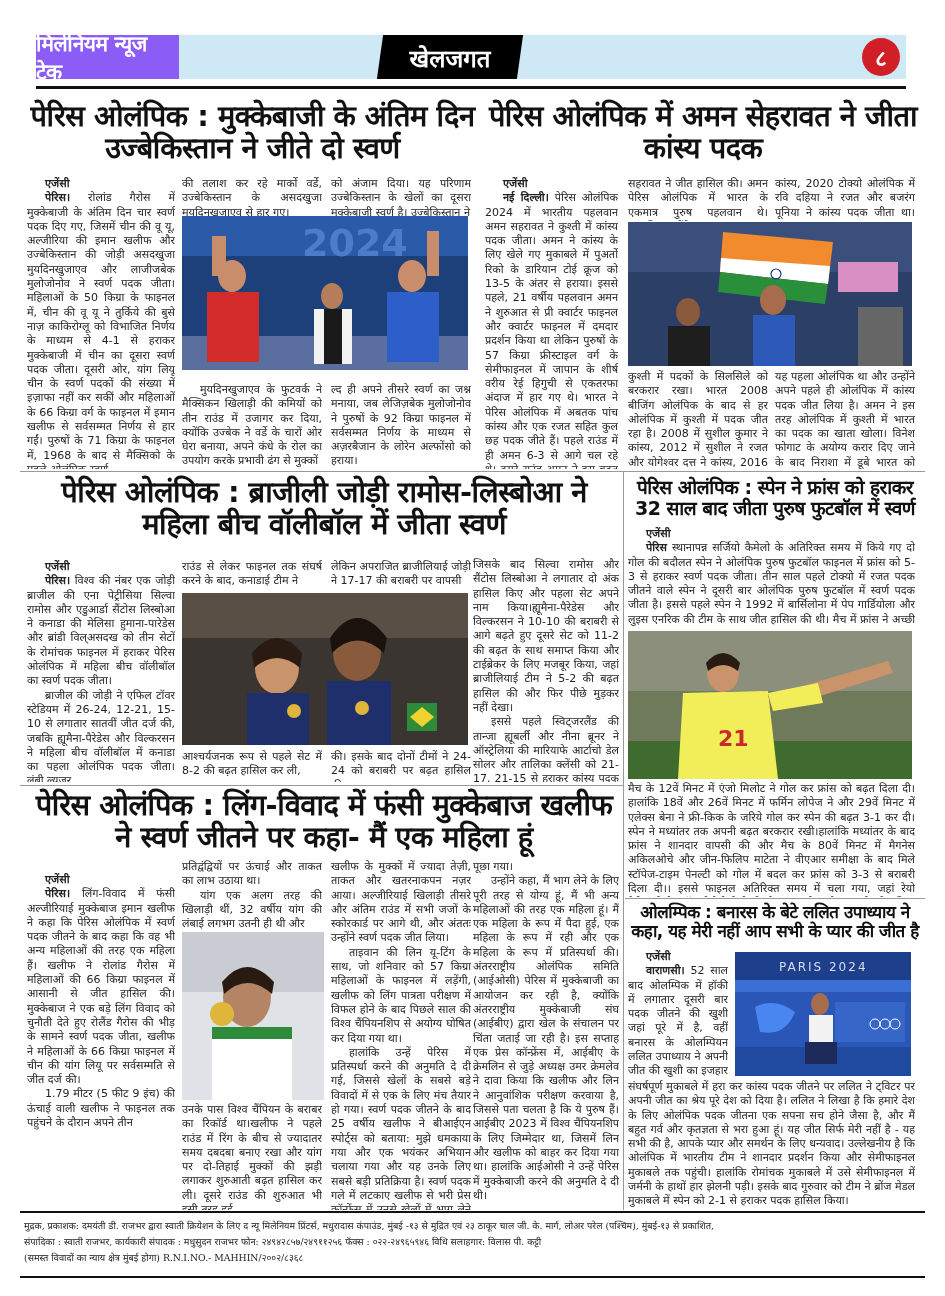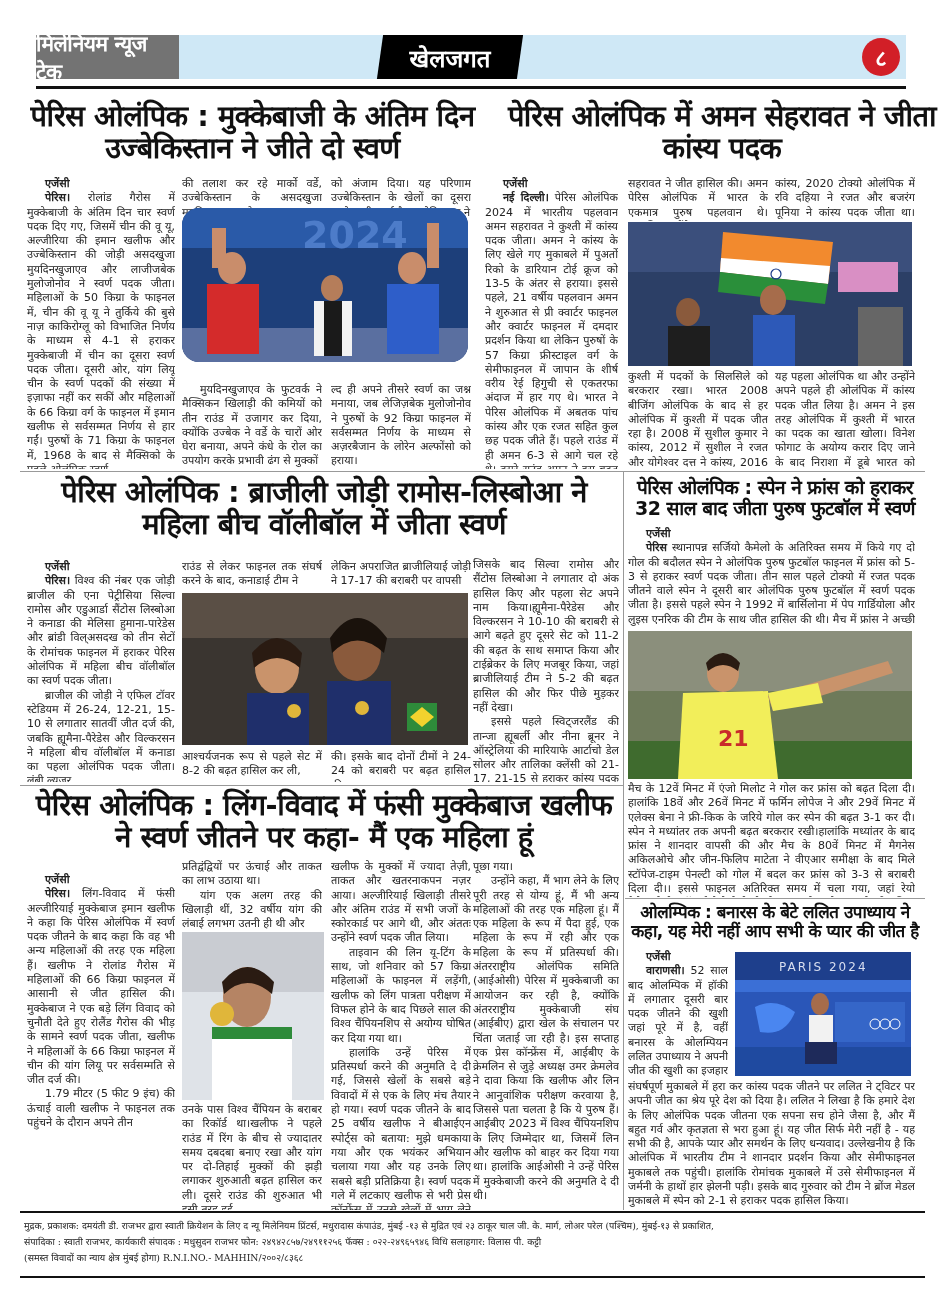--- a/index.html
+++ b/index.html
@@ -1,20 +1,20 @@
 <!DOCTYPE html>
 <html><head>
 <meta charset="utf-8">
 <style>
   * { box-sizing: border-box; margin: 0; padding: 0; }
   html, body { width: 945px; height: 1296px; background: #ffffff; overflow: hidden; }
   body { font-family: "DejaVu Sans", sans-serif; color: #1a1a1a; position: relative; }
 
   .masthead { position: absolute; left: 36px; top: 35px; width: 870px; height: 44px; background: #cfe8f6; }
-  .brand { position: absolute; left: 0; top: 0; width: 143px; height: 44px; background: #737373; color: #fff;
+  .brand { position: absolute; left: 0; top: 0; width: 143px; height: 44px; background: #8b5cf6; color: #fff;
     font-weight: bold; font-size: 21px; display: flex; align-items: center; justify-content: center; letter-spacing: -0.5px; }
   .section-tag { position: absolute; left: 344px; top: 0; width: 140px; height: 44px; border-radius: 7px; }
   .section-tag .shape { position: absolute; inset: 0; background: #000; transform: skewX(-8deg); }
   .section-tag span { position: absolute; inset: 0; color: #fff; font-weight: bold; font-size: 24px;
     display: flex; align-items: center; justify-content: center; }
   .dateline { position: absolute; left: 605px; top: 0; height: 44px; display: flex; align-items: center;
     font-size: 15px; color: #111; }
   .page-num { position: absolute; right: 6px; top: 3px; width: 38px; height: 38px; border-radius: 50%;
     background: #d21f27; color: #fff; font-size: 22px; font-weight: bold; display: flex; align-items: center; justify-content: center; }
   .rule-top { position: absolute; left: 36px; top: 86px; width: 870px; height: 3px; background: #111; }
@@ -55,21 +55,21 @@
 <div class="col" style="left:27px; top:177px; width:148px; height:292px;">
   <span class="agency">एजेंसी</span>
   <p><span class="city">पेरिस।</span> <span>रोलांड गैरोस में मुक्केबाजी के अंतिम दिन चार स्वर्ण पदक दिए गए, जिसमें चीन की वू यू, अल्जीरिया की इमान खलीफ और उज्बेकिस्तान की जोड़ी असदखुजा मुयदिनखुजाएव और लाजीजबेक मुलोजोनोव ने स्वर्ण पदक जीता। महिलाओं के 50 किग्रा के फाइनल में, चीन की वू यू ने तुर्किये की बुसे नाज़ काकिरोग्लू को विभाजित निर्णय के माध्यम से 4-1 से हराकर मुक्केबाजी में चीन का दूसरा स्वर्ण पदक जीता। दूसरी ओर, यांग लियू चीन के स्वर्ण पदकों की संख्या में इज़ाफा नहीं कर सकीं और महिलाओं के 66 किग्रा वर्ग के फाइनल में इमान खलीफ से सर्वसम्मत निर्णय से हार गईं। पुरुषों के 71 किग्रा के फाइनल में, 1968 के बाद से मैक्सिको के पहले ओलंपिक स्वर्ण</span></p>
 </div>
 <div class="col" style="left:182px; top:177px; width:140px; height:44px;">
   <span>की तलाश कर रहे मार्को वर्डे, उज्बेकिस्तान के असदखुजा मुयदिनखुजाएव से हार गए।</span>
 </div>
 <div class="col" style="left:331px; top:177px; width:140px; height:44px;">
   <span>को अंजाम दिया। यह परिणाम उज्बेकिस्तान के खेलों का दूसरा मुक्केबाजी स्वर्ण है। उज्बेकिस्तान ने</span>
 </div>
-<div class="photo" style="left:182px; top:208px; width:286px; height:154px;border-radius:17px;">
+<div class="photo" style="left:182px; top:216px; width:286px; height:154px;">
   <svg viewBox="0 0 286 154" preserveAspectRatio="none">
     <rect width="286" height="154" fill="#1d3f7a"></rect>
     <rect x="0" y="0" width="286" height="40" fill="#2a5aa8"></rect>
     <text x="120" y="40" font-size="38" fill="#4d7cc9" font-family="DejaVu Sans, sans-serif" font-weight="bold">2024</text>
     <rect x="0" y="120" width="286" height="34" fill="#5a6fa0"></rect>
     <ellipse cx="50" cy="60" rx="14" ry="16" fill="#c98d6b"></ellipse>
     <rect x="25" y="76" width="52" height="70" fill="#d42b2b"></rect>
     <rect x="30" y="20" width="14" height="40" fill="#c98d6b"></rect>
     <ellipse cx="150" cy="80" rx="11" ry="13" fill="#b57d5a"></ellipse>
     <rect x="132" y="93" width="38" height="55" fill="#f2f2f2"></rect>
@@ -79,21 +79,21 @@
     <rect x="245" y="15" width="12" height="45" fill="#c98d6b"></rect>
   </svg>
 </div>
 <div class="col" style="left:182px; top:383px; width:140px; height:86px;">
   <p><span>मुयदिनखुजाएव के फुटवर्क ने मैक्सिकन खिलाड़ी की कमियों को तीन राउंड में उजागर कर दिया, क्योंकि उज्बेक ने वर्डे के चारों ओर घेरा बनाया, अपने कंधे के रोल का उपयोग करके प्रभावी ढंग से मुक्कों</span></p>
 </div>
 <div class="col" style="left:331px; top:383px; width:140px; height:86px;">
   <span>ल्द ही अपने तीसरे स्वर्ण का जश्न मनाया, जब लेजिज़बेक मुलोजोनोव ने पुरुषों के 92 किग्रा फाइनल में सर्वसम्मत निर्णय के माध्यम से अज़रबैजान के लोरेन अल्फोंसो को हराया।</span>
 </div>
 
-<div class="headline h-xl" style="left:488px; top:100px; width:430px;margin-left:19px;">पेरिस ओलंपिक में अमन सेहरावत ने जीता कांस्य पदक</div>
+<div class="headline h-xl" style="left:488px; top:100px; width:430px;">पेरिस ओलंपिक में अमन सेहरावत ने जीता कांस्य पदक</div>
 <div class="col" style="left:485px; top:177px; width:133px; height:292px;">
   <span class="agency">एजेंसी</span>
   <p><span class="city">नई दिल्ली।</span> <span>पेरिस ओलंपिक 2024 में भारतीय पहलवान अमन सहरावत ने कुश्ती में कांस्य पदक जीता। अमन ने कांस्य के लिए खेले गए मुकाबले में पुअर्तो रिको के डारियान टोई क्रूज को 13-5 के अंतर से हराया। इससे पहले, 21 वर्षीय पहलवान अमन ने शुरुआत से प्री क्वार्टर फाइनल और क्वार्टर फाइनल में दमदार प्रदर्शन किया था लेकिन पुरुषों के 57 किग्रा फ्रीस्टाइल वर्ग के सेमीफाइनल में जापान के शीर्ष वरीय रेई हिगुची से एकतरफा अंदाज में हार गए थे। भारत ने पेरिस ओलंपिक में अबतक पांच कांस्य और एक रजत सहित कुल छह पदक जीते हैं। पहले राउंड में ही अमन 6-3 से आगे चल रहे थे। दूसरे राउंड अमन ने इस बढ़त को और आगे बढ़ाया और क्रूज को कोई मौका नहीं दिया। इस तरह अमन</span></p>
 </div>
 <div class="col" style="left:628px; top:177px; width:140px; height:44px;">
   <span>सहरावत ने जीत हासिल की। अमन पेरिस ओलंपिक में भारत के एकमात्र पुरुष पहलवान थे। हालांकि, उन्होंने</span>
 </div>
 <div class="col" style="left:775px; top:177px; width:140px; height:44px;">
   <span>कांस्य, 2020 टोक्यो ओलंपिक में रवि दहिया ने रजत और बजरंग पूनिया ने कांस्य पदक जीता था। अमन का</span>
 </div>

